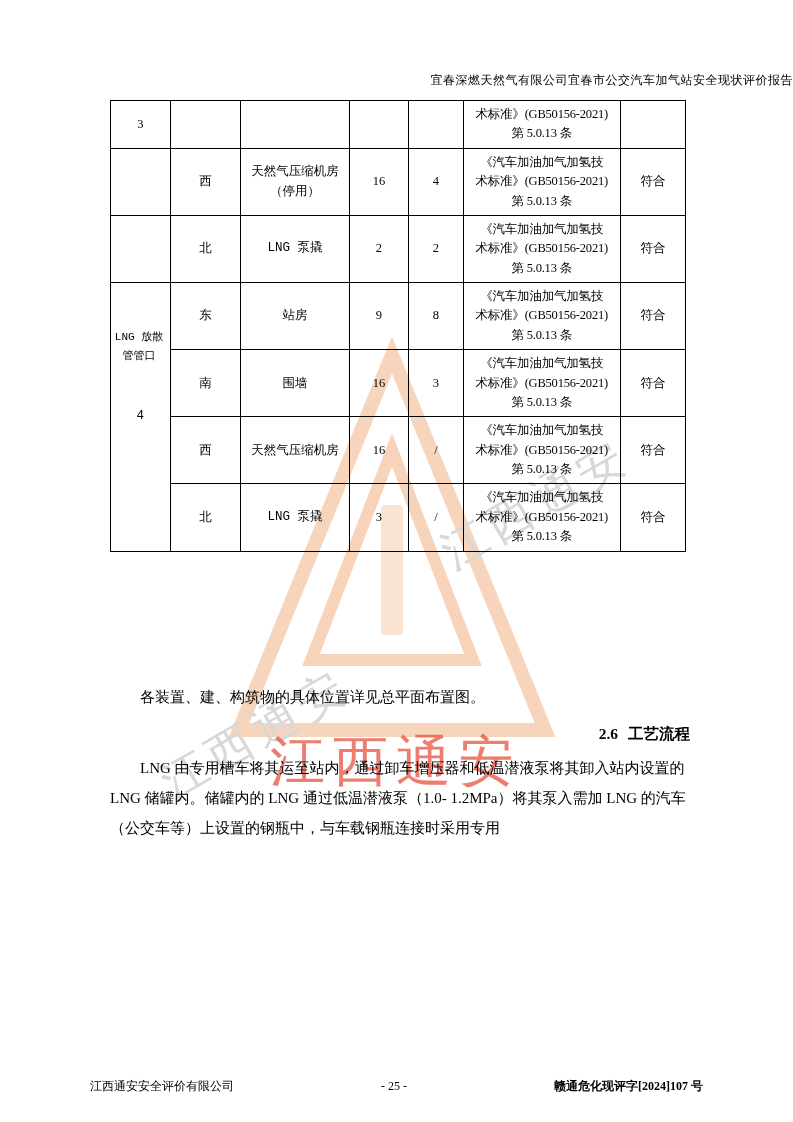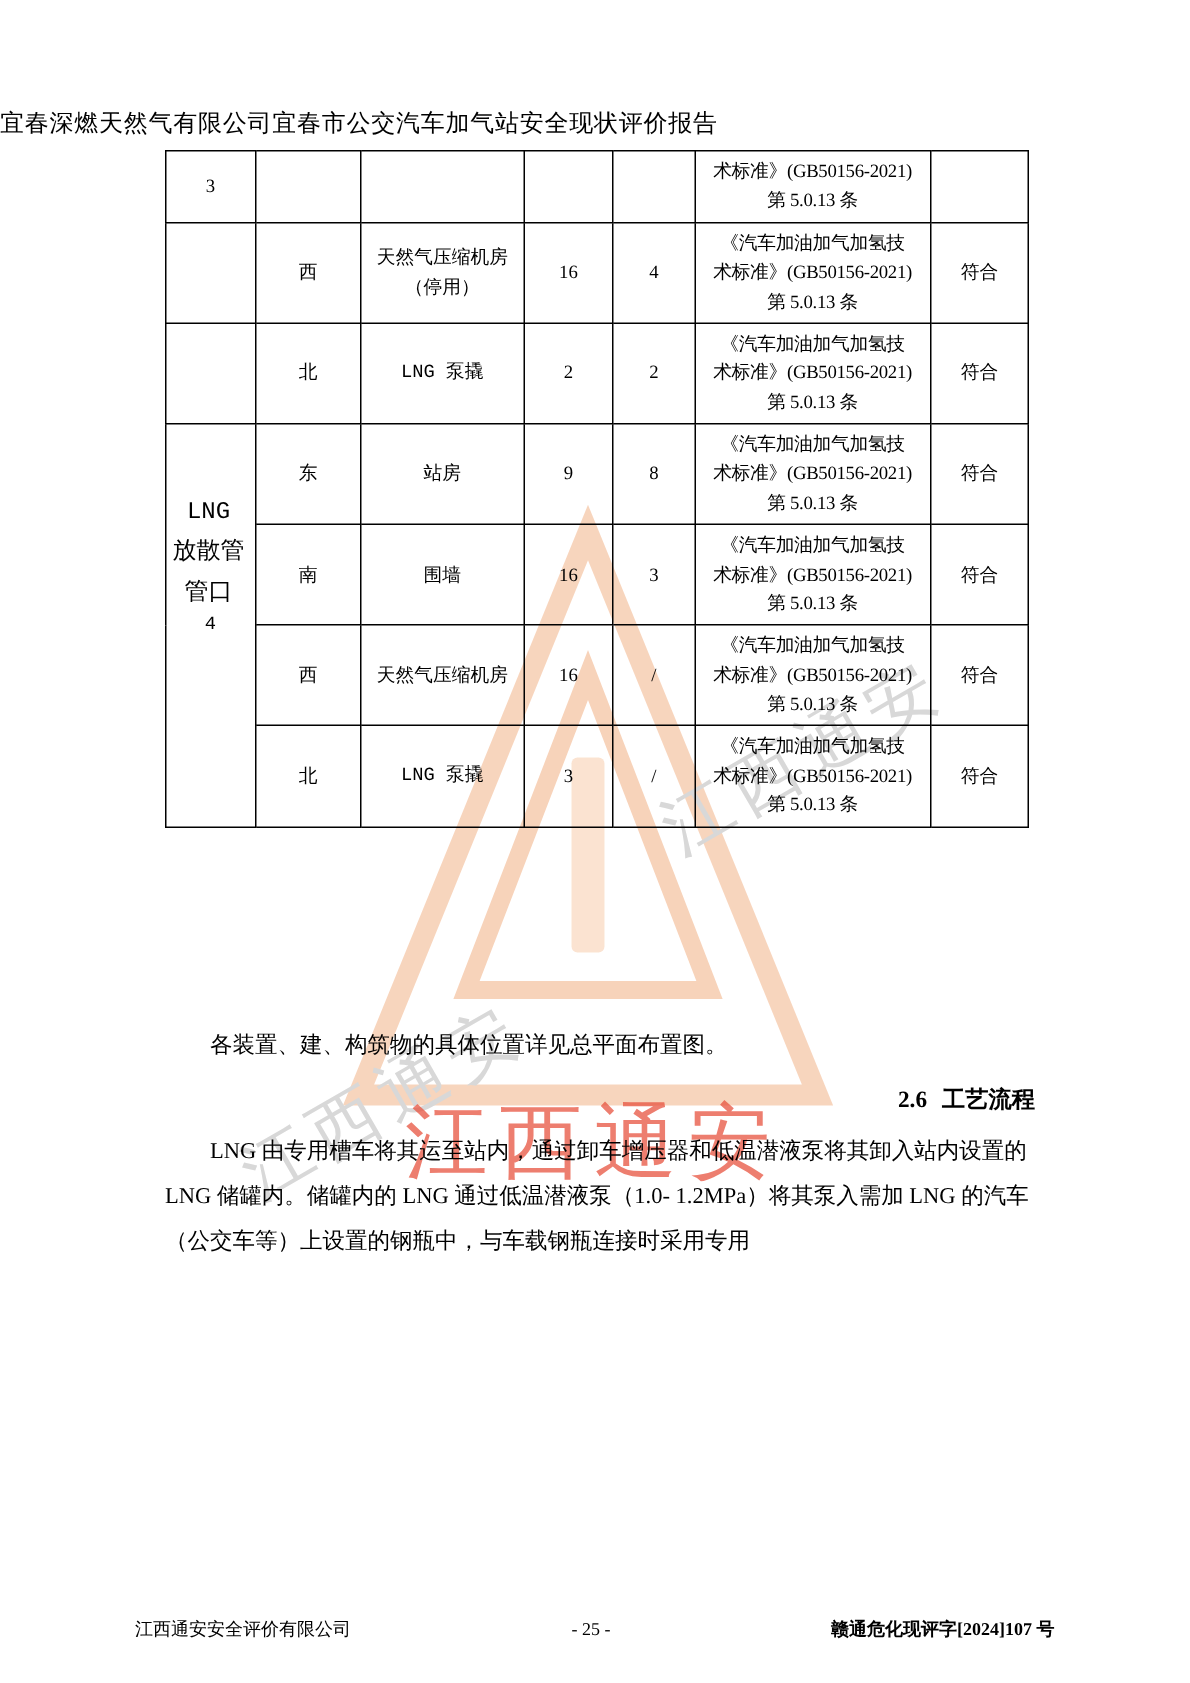--- a/index.html
+++ b/index.html
@@ -59,22 +59,22 @@
     white-space: nowrap;
     font-family: "Liberation Serif", serif;
   }
 
   
   .doc-header {
     position: absolute;
     top: 72px;
     left: 0;
     width: 793px;
-    text-align: left;
-    font-size: 16px;
+    text-align: right;
+    font-size: 12px;
     letter-spacing: .5px;
     z-index: 3;
   }
 
   
   .tbl-wrap {
     position: absolute;
     left: 110px;
     top: 100px;
     width: 576px;
@@ -281,21 +281,21 @@
           <td class="std">
             <div>《汽车加油加气加氢技</div>
             <div>术标准》(GB50156-2021)</div>
             <div>第 5.0.13 条</div>
           </td>
           <td>符合</td>
         </tr>
       </tbody>
     </table>
 
-    <div style="position:absolute;left:3px;top:228px;width:52px;text-align:center;font-family:'Liberation Mono',monospace;font-size:16px;line-height:1.7;">LNG 放散管管口</div>
+    <div style="position:absolute;left:3px;top:228px;width:52px;text-align:center;font-family:'Liberation Mono',monospace;font-size:11px;line-height:1.7;">LNG 放散管管口</div>
   </div>
 
   <div class="body-text">
     <p class="p-indent">各装置、建、构筑物的具体位置详见总平面布置图。</p>
     <h2 class="sec">
       <span class="num">2.6</span><span>工艺流程</span>
     </h2>
     <p class="p-indent">LNG 由专用槽车将其运至站内，通过卸车增压器和低温潜液泵将其卸入站内设置的 LNG 储罐内。储罐内的 LNG 通过低温潜液泵（1.0- 1.2MPa）将其泵入需加 LNG 的汽车（公交车等）上设置的钢瓶中，与车载钢瓶连接时采用专用</p>
   </div>
 

